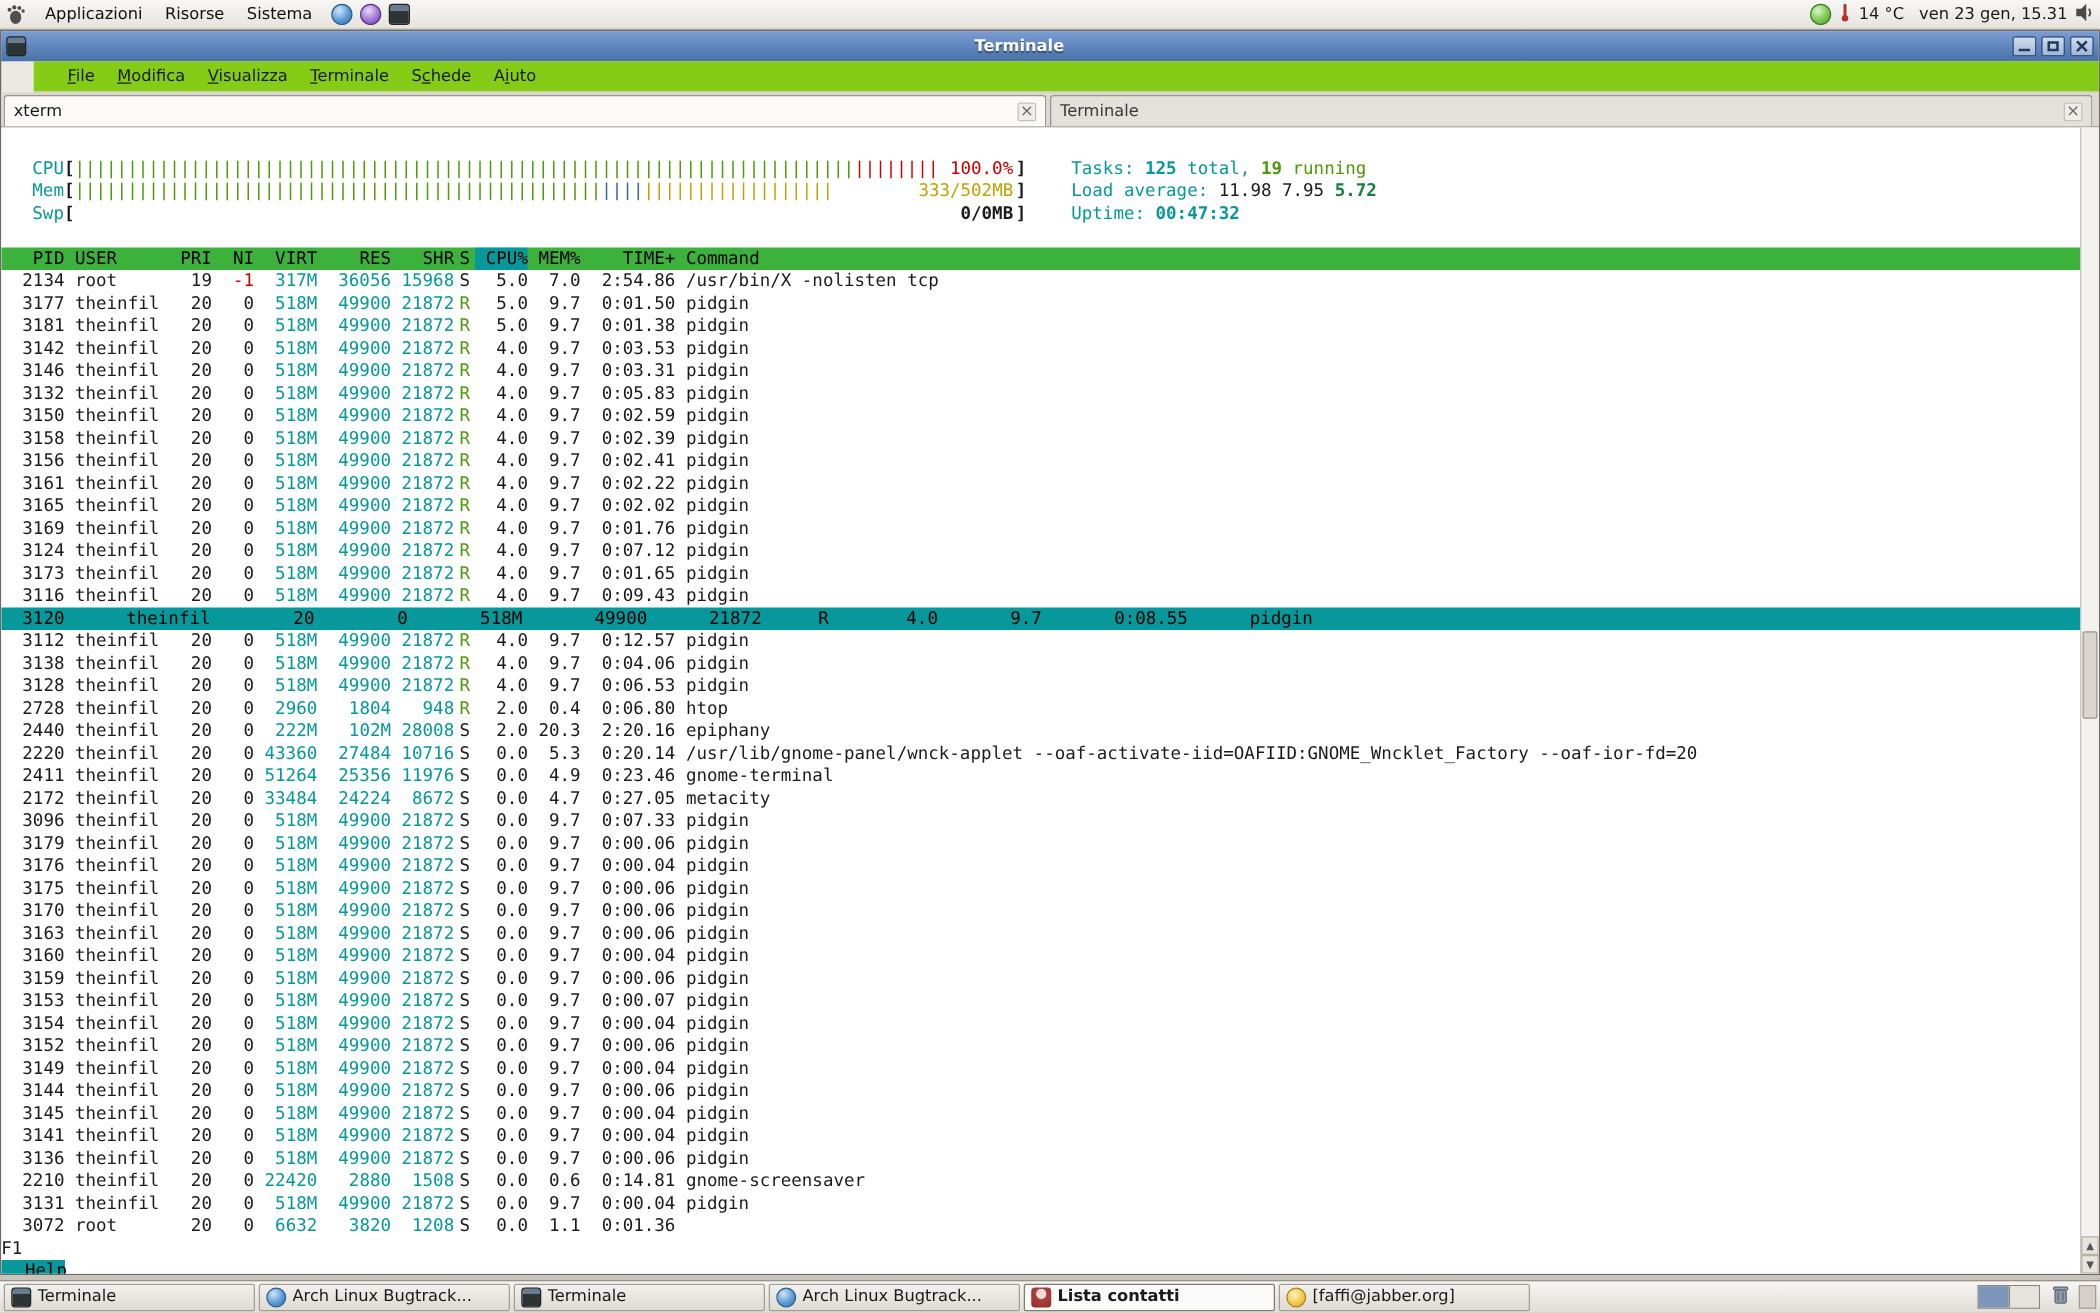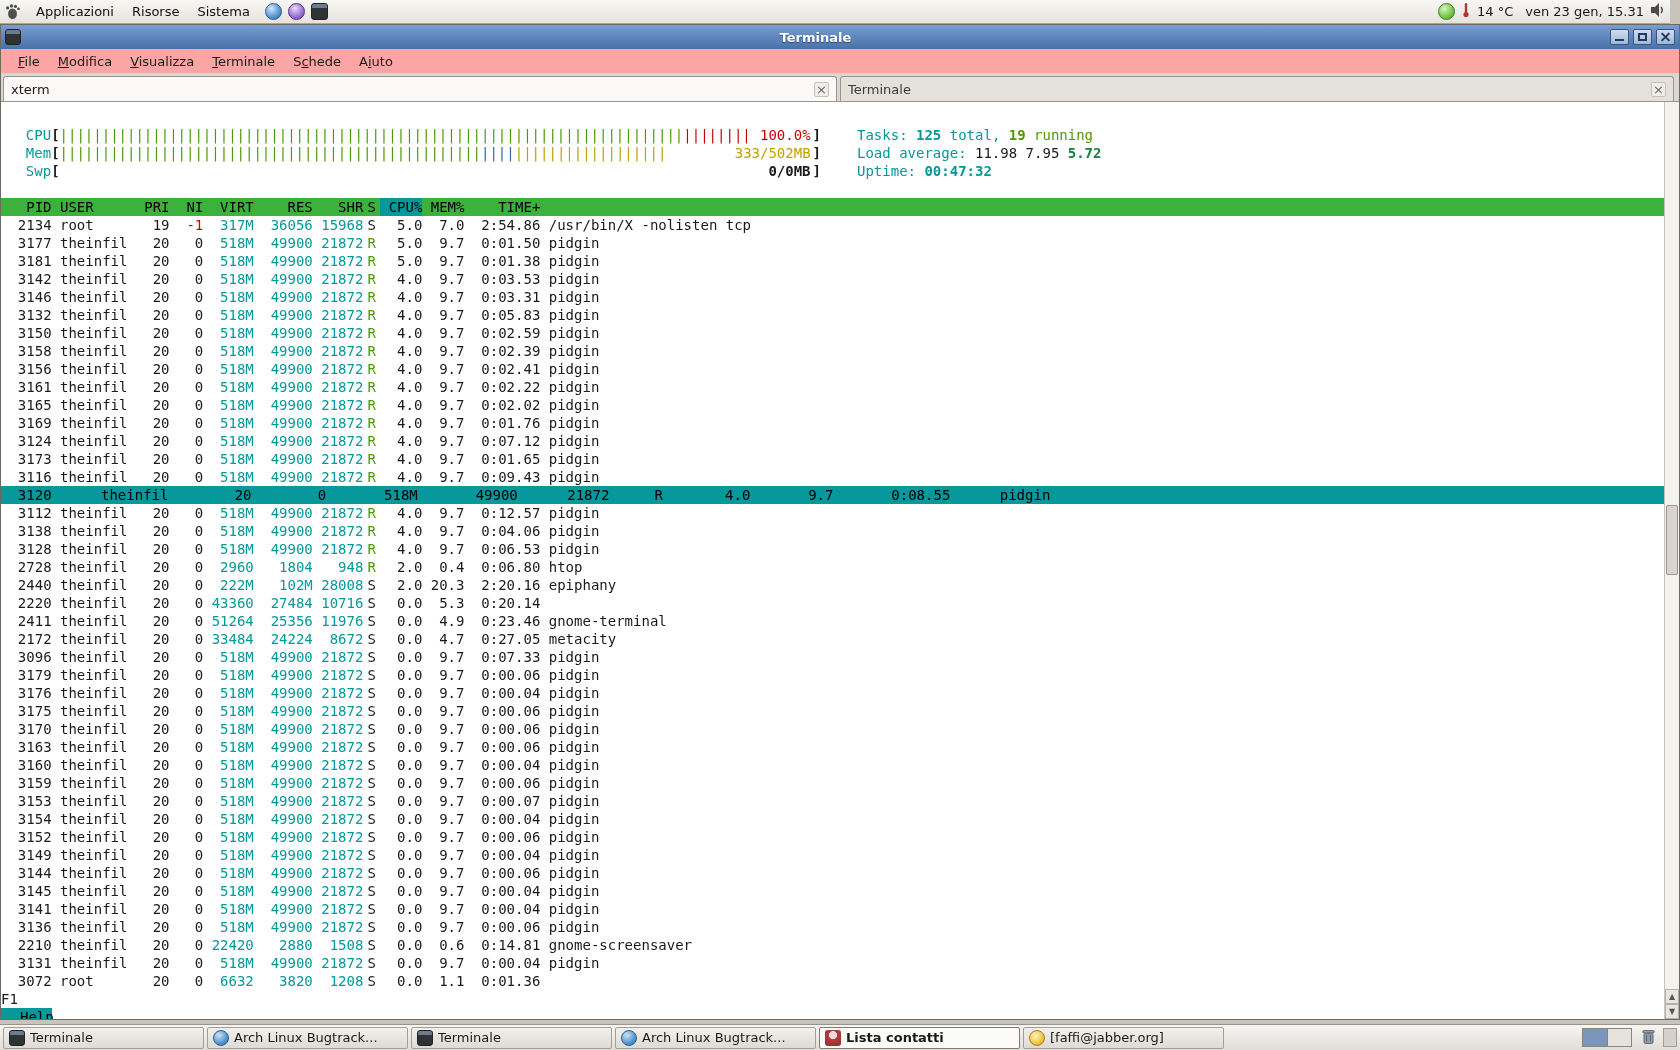--- a/index.html
+++ b/index.html
@@ -1,21 +1,21 @@
 <!DOCTYPE html>
 <html><head>
 <meta charset="utf-8">
 <style>
   * { box-sizing: border-box; margin: 0; padding: 0; }
   html,body { width:1680px; height:1050px; overflow:hidden;
     font-family:"DejaVu Sans","Liberation Sans",sans-serif; font-size:13px;
     background:#c8c4bc; color:#1a1a1a; }
 
   
-  #top-panel { position:absolute; top:0; left:0; right:10px; height:24px;
+  #top-panel { position:absolute; top:0; left:0; right:0; height:24px;
     background:linear-gradient(#f8f7f5,#e6e3dc); border-bottom:1px solid #aaa49a;
     display:flex; align-items:center; gap:6px; padding:0 4px; }
   .panel-menu { padding:2px 9px; color:#111; cursor:default; }
   .p-ic { width:17px; height:17px; display:inline-block; flex:none; }
   .p-spacer { flex:1; }
   .p-text { color:#1a1a1a; white-space:nowrap; }
   .ic-round-globe { border-radius:50%;
     background:radial-gradient(circle at 35% 30%, #d5e8fa, #5b9bd5 55%, #2f6ea5);
     border:1px solid #2a5d8c; }
   .ic-round-chat { border-radius:50%;
@@ -37,22 +37,22 @@
     text-shadow:0 1px 1px #2c4a74; }
   .titlebar .p-ic { width:16px; height:16px; }
   .wbtn { width:19px; height:16px; border:1px solid #35567e; border-radius:2px;
     background:linear-gradient(#d2dcec,#9fb6d6); position:relative; flex:none; }
   .wbtn-min::after { content:""; position:absolute; left:4px; right:4px; bottom:3px; height:2px; background:#1e3a5f; }
   .wbtn-max::after { content:""; position:absolute; left:4px; right:4px; top:3px; bottom:3px; border:2px solid #1e3a5f; }
   .wbtn-close::before, .wbtn-close::after { content:""; position:absolute; left:3px; top:6px;
     width:11px; height:2px; background:#1e3a5f; transform:rotate(45deg); }
   .wbtn-close::after { transform:rotate(-45deg); }
 
-  .menubar { height:25px; flex:none; background:#fca5a5; border-bottom:1px solid #d8d4cc;
-    display:flex; align-items:center; padding-left:8px; }
+  .menubar { height:25px; flex:none; background:#84cc16; border-bottom:1px solid #d8d4cc;
+    display:flex; align-items:center; padding-left:18px;margin-left:26px; }
   .menu-item { padding:3px 9px; color:#1a1a1a; }
 
   .tabbar { height:28px; flex:none; background:#dcd8d1; border-bottom:1px solid #9a958c;
     display:flex; align-items:flex-end; padding:0 2px 0; }
   .tab { flex:1; height:25px; display:flex; align-items:center;
     border:1px solid #9a958c; border-bottom:none; border-radius:3px 3px 0 0;
     padding:0 7px; margin-right:3px; }
   .tab.active { background:#fbfaf8; }
   .tab:not(.active) { background:#e4e1da; color:#3a3a3a; }
   .tab-label { flex:1; }
@@ -229,20 +229,21 @@
           <span class="c-user">USER</span>
           <span class="c-pri">PRI</span>
           <span class="c-ni">NI</span>
           <span class="c-virt">VIRT</span>
           <span class="c-res">RES</span>
           <span class="c-shr">SHR</span>
           <span class="c-s">S</span>
           <span class="c-cpu sort-col">CPU%</span>
           <span class="c-mem">MEM%</span>
           <span class="c-time">TIME+</span>
+          <span class="c-cmd">Command</span>
         </div>
       <div id="htop-rows">
           <div class="row">
             <span class="c-pid darktx">2134</span>
             <span class="c-user darktx">root</span>
             <span class="c-pri darktx">19</span>
             <span class="c-ni redtx">-1</span>
             <span class="c-virt tealtx">317M</span>
             <span class="c-res tealtx">36056</span>
             <span class="c-shr tealtx">15968</span>
@@ -537,20 +538,21 @@
             <span class="c-user darktx">theinfil</span>
             <span class="c-pri darktx">20</span>
             <span class="c-ni darktx">0</span>
             <span class="c-virt tealtx">43360</span>
             <span class="c-res tealtx">27484</span>
             <span class="c-shr tealtx">10716</span>
             <span class="c-s darktx">S</span>
             <span class="c-cpu darktx">0.0</span>
             <span class="c-mem darktx">5.3</span>
             <span class="c-time darktx">0:20.14</span>
+            <span class="c-cmd darktx">/usr/lib/gnome-panel/wnck-applet --oaf-activate-iid=OAFIID:GNOME_Wncklet_Factory --oaf-ior-fd=20</span>
           </div>
           <div class="row">
             <span class="c-pid darktx">2411</span>
             <span class="c-user darktx">theinfil</span>
             <span class="c-pri darktx">20</span>
             <span class="c-ni darktx">0</span>
             <span class="c-virt tealtx">51264</span>
             <span class="c-res tealtx">25356</span>
             <span class="c-shr tealtx">11976</span>
             <span class="c-s darktx">S</span>

